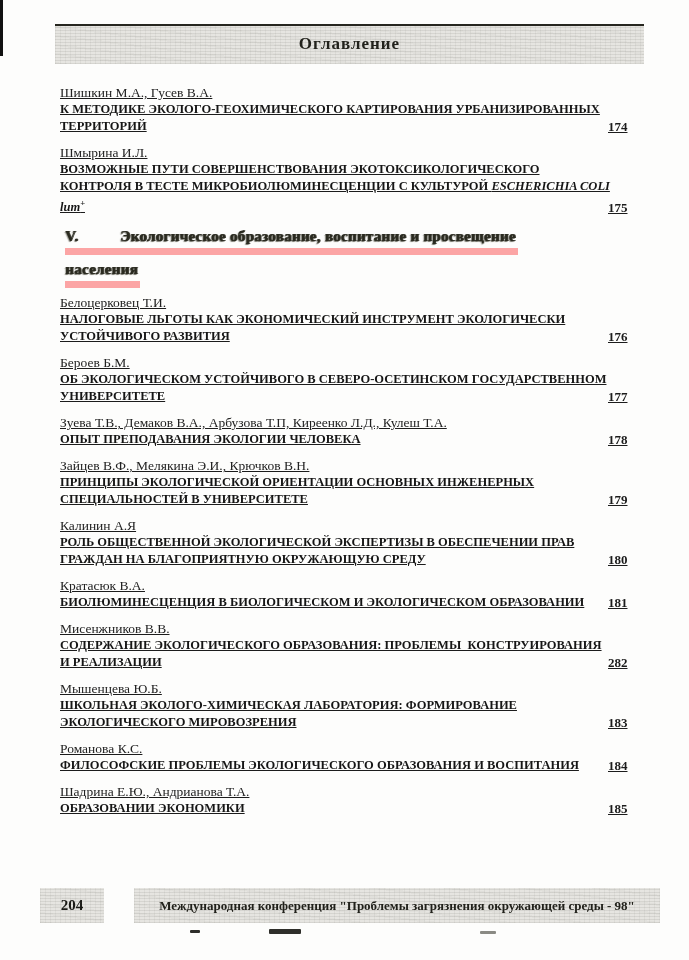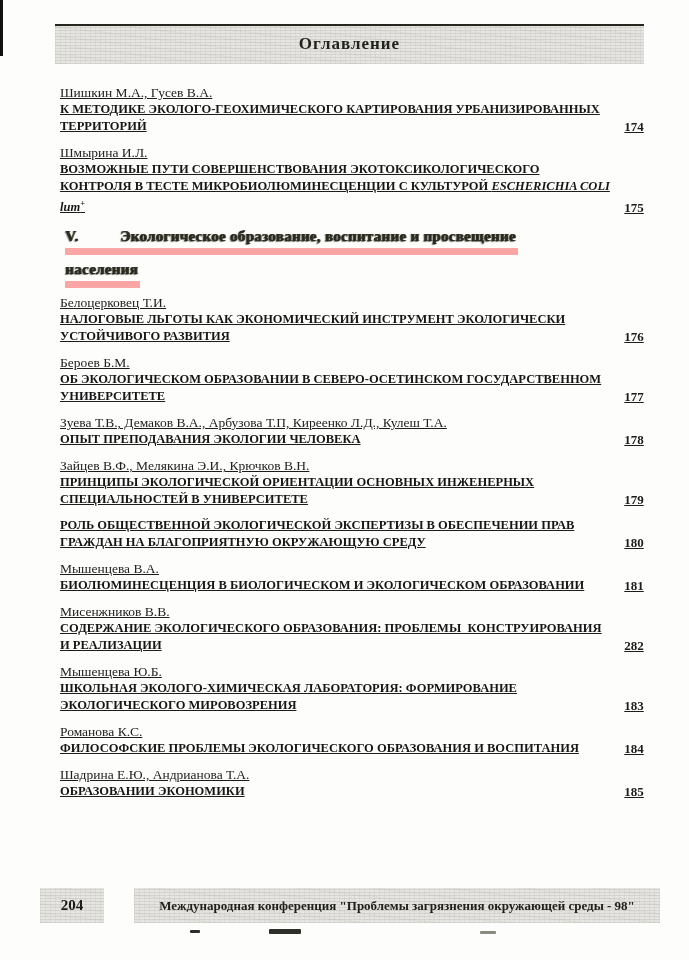--- a/index.html
+++ b/index.html
@@ -24,21 +24,21 @@
   }
   .content{position:absolute;left:60px;right:29px;top:62px;padding-top:22px;}
   .entry{margin-bottom:9px;text-decoration:underline;}
   .authors{font-size:13.5px;line-height:17px;color:#222;}
   .title-row{display:flex;align-items:flex-end;}
   .title{
     flex:1 1 auto;min-width:0;font-weight:bold;font-size:12.5px;line-height:17px;
     white-space:pre;color:#161616;
   }
   .pagenum{
-    flex:0 0 auto;width:52px;text-align:center;font-weight:bold;font-size:13px;line-height:17px;
+    flex:0 0 auto;width:52px;text-align:left;font-weight:bold;font-size:13px;line-height:17px;
   }
   .latin{font-style:italic;}
   sup.lum-sup{font-size:8.5px;vertical-align:super;}
   
   .section{margin:4px 0 6px 5px;font-weight:bold;font-size:15px;}
   .sec-line{display:table;border-bottom:7px solid #fca5a5;padding:0 2px 1px 0;line-height:22px;}
   .sec-line + .sec-line{margin-top:3px;}
   .sec-num{display:inline-block;width:55px;}
   .smear{
     color:#2a2a20;letter-spacing:0.3px;
@@ -103,21 +103,21 @@
       <div class="title-row">
         <div class="title">НАЛОГОВЫЕ ЛЬГОТЫ КАК ЭКОНОМИЧЕСКИЙ ИНСТРУМЕНТ ЭКОЛОГИЧЕСКИ
 УСТОЙЧИВОГО РАЗВИТИЯ</div>
         <div class="pagenum">176</div>
       </div>
     </div>
 
     <div class="entry">
       <div class="authors">Бероев Б.М.</div>
       <div class="title-row">
-        <div class="title">ОБ ЭКОЛОГИЧЕСКОМ ОБРАЗОВАНИИ В СЕВЕРО-ОСЕТИНСКОМ ГОСУДАРСТВЕННОМ
+        <div class="title">ОБ ЭКОЛОГИЧЕСКОМ УСТОЙЧИВОГО В СЕВЕРО-ОСЕТИНСКОМ ГОСУДАРСТВЕННОМ
 УНИВЕРСИТЕТЕ</div>
         <div class="pagenum">177</div>
       </div>
     </div>
 
     <div class="entry">
       <div class="authors">Зуева Т.В., Демаков В.А., Арбузова Т.П, Киреенко Л.Д., Кулеш Т.А.</div>
       <div class="title-row">
         <div class="title">ОПЫТ ПРЕПОДАВАНИЯ ЭКОЛОГИИ ЧЕЛОВЕКА</div>
         <div class="pagenum">178</div>
@@ -127,29 +127,30 @@
     <div class="entry">
       <div class="authors">Зайцев В.Ф., Мелякина Э.И., Крючков В.Н.</div>
       <div class="title-row">
         <div class="title">ПРИНЦИПЫ ЭКОЛОГИЧЕСКОЙ ОРИЕНТАЦИИ ОСНОВНЫХ ИНЖЕНЕРНЫХ
 СПЕЦИАЛЬНОСТЕЙ В УНИВЕРСИТЕТЕ</div>
         <div class="pagenum">179</div>
       </div>
     </div>
 
     <div class="entry">
+      <div class="authors">Калинин А.Я</div>
       <div class="title-row">
         <div class="title">РОЛЬ ОБЩЕСТВЕННОЙ ЭКОЛОГИЧЕСКОЙ ЭКСПЕРТИЗЫ В ОБЕСПЕЧЕНИИ ПРАВ
 ГРАЖДАН НА БЛАГОПРИЯТНУЮ ОКРУЖАЮЩУЮ СРЕДУ</div>
         <div class="pagenum">180</div>
       </div>
     </div>
 
     <div class="entry">
-      <div class="authors">Мышенцева В.А.</div>
+      <div class="authors">Кратасюк В.А.</div>
       <div class="title-row">
         <div class="title">БИОЛЮМИНЕСЦЕНЦИЯ В БИОЛОГИЧЕСКОМ И ЭКОЛОГИЧЕСКОМ ОБРАЗОВАНИИ</div>
         <div class="pagenum">181</div>
       </div>
     </div>
 
     <div class="entry">
       <div class="authors">Мисенжников В.В.</div>
       <div class="title-row">
         <div class="title">СОДЕРЖАНИЕ ЭКОЛОГИЧЕСКОГО ОБРАЗОВАНИЯ: ПРОБЛЕМЫ  КОНСТРУИРОВАНИЯ

